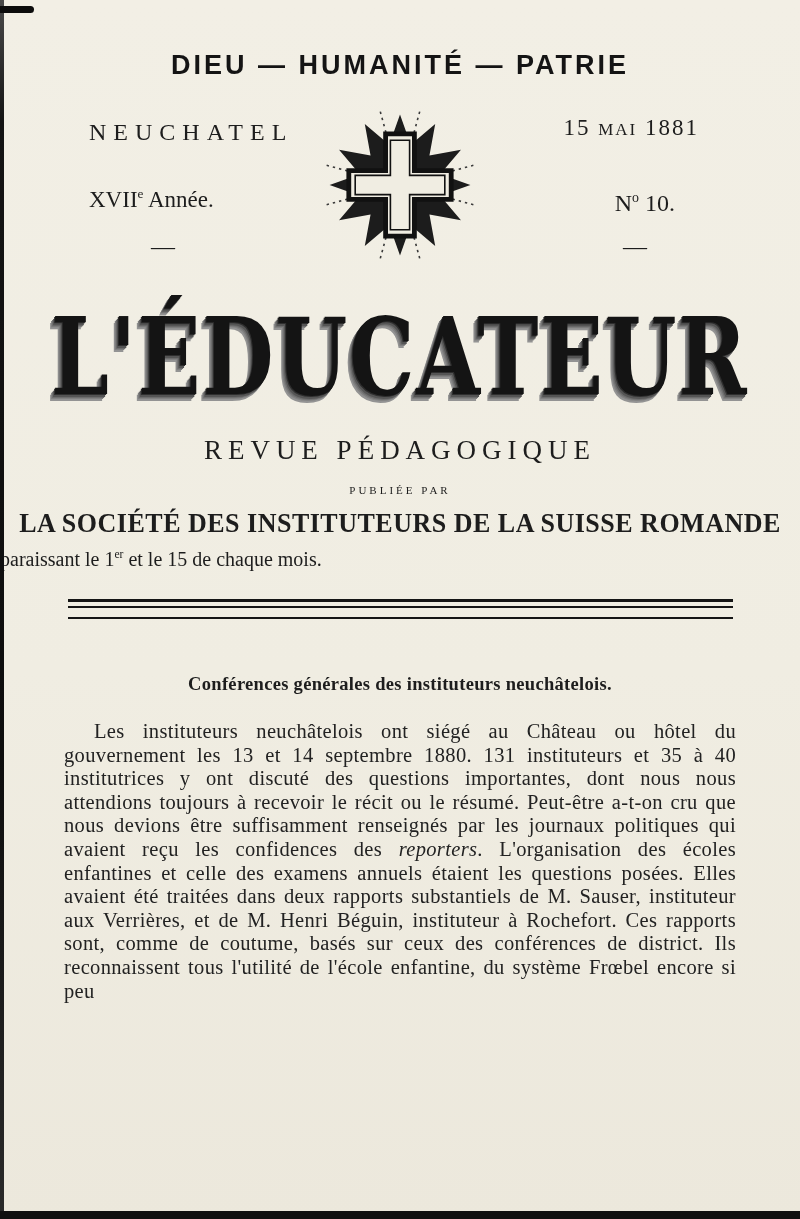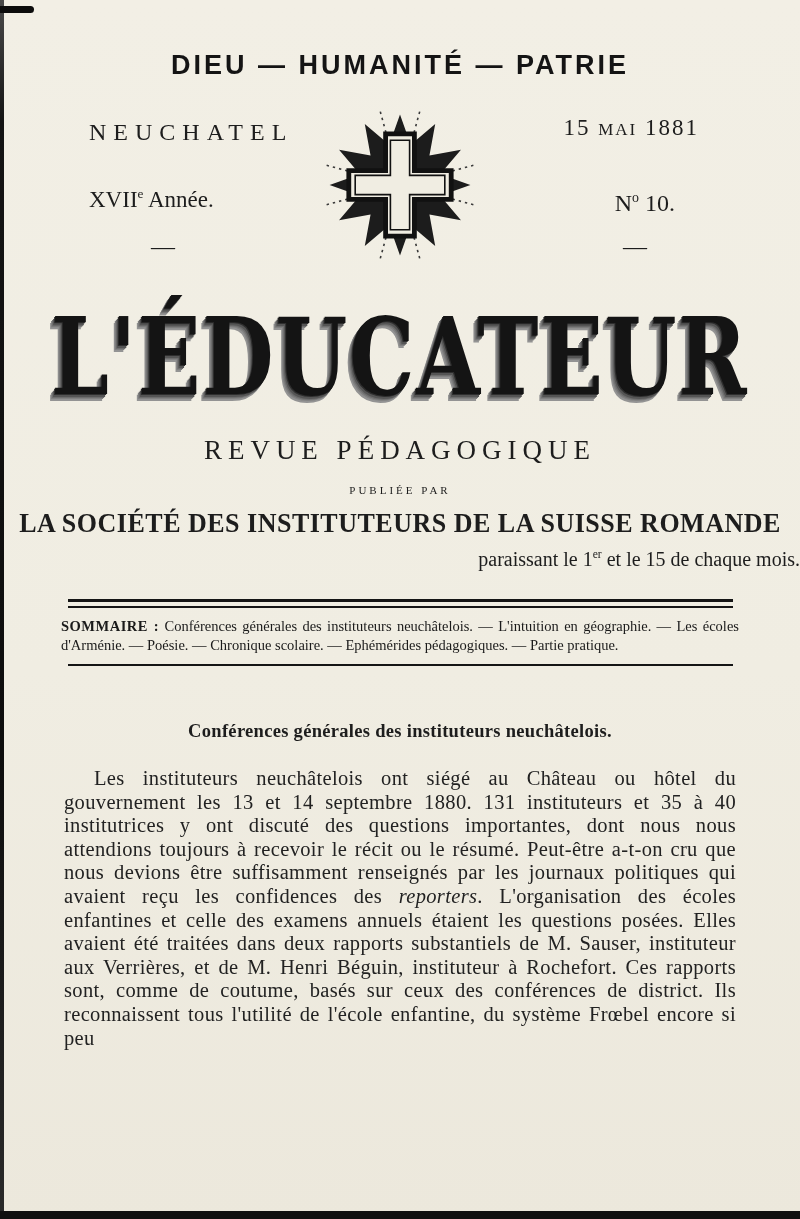--- a/index.html
+++ b/index.html
@@ -33,21 +33,21 @@
     margin:30px 0 0;height:112px;text-align:center;white-space:nowrap;
     font-family:"DejaVu Serif", serif;font-weight:bold;font-size:82px;line-height:1;
     letter-spacing:2px;color:#141414;
     transform:scaleY(1.3);transform-origin:top center;
     text-shadow:-1px 1px 0 #2e2e2e,-2px 2px 0 #555,-3px 3px 0 #6e6e6e,-4px 4px 0 #818181,-5px 5px 0 #939393;
   }
   .subtitle{margin:20px 0 0;text-align:center;font-size:27px;letter-spacing:6px;}
   .pubby{margin:18px 0 0;text-align:center;font-size:11px;letter-spacing:3px;}
   .society{margin:12px 0 0;text-align:center;font-weight:bold;font-size:26px;letter-spacing:0.5px;
     transform:scaleY(1.08);transform-origin:center;}
-  .freq{margin:10px 0 0;text-align:right;font-size:20px;padding-left:38px;}
+  .freq{margin:10px 0 0;text-align:left;font-size:20px;}
 
   .rule-double{margin:28px auto 0;width:665px;height:4px;
     border-top:3px solid #151515;border-bottom:2px solid #151515;}
   .sommaire{margin:9px auto 0;width:678px;font-size:14.5px;line-height:19px;text-align:justify;color:#1a1a1a;}
   .sommaire b{letter-spacing:0.5px;}
   .rule-single{margin:9px auto 0;width:665px;border-top:2px solid #151515;height:0;}
 
   .article-heading{margin:55px 4px 0;text-align:center;font-weight:bold;font-size:18.5px;letter-spacing:0.3px;}
   .body-text{margin:25px auto 0;width:672px;font-size:20.5px;line-height:23.6px;
     text-align:justify;text-indent:30px;letter-spacing:0.35px;word-spacing:2px;color:#222;}
@@ -93,21 +93,20 @@
 
   <h1 class="title">L'ÉDUCATEUR</h1>
 
   <div class="subtitle">REVUE PÉDAGOGIQUE</div>
   <div class="pubby">PUBLIÉE PAR</div>
   <div class="society">LA SOCIÉTÉ DES INSTITUTEURS DE LA SUISSE ROMANDE</div>
   <div class="freq"><span>paraissant le 1</span><sup>er</sup> <span>et le 15 de chaque mois.</span></div>
 
   <div class="rule-double"></div>
 
-  <p class="sommaire"><b>SOMMAIRE :</b><span> Conférences générales des instituteurs neuchâtelois. — L'intuition en géographie. — Les écoles d'Arménie. — Poésie. — Chronique scolaire. — Ephémérides pédagogiques. — Partie pratique.</span></p>
 
   <div class="rule-single"></div>
 
   <h2 class="article-heading">Conférences générales des instituteurs neuchâtelois.</h2>
 
   <p class="body-text"><span>Les instituteurs neuchâtelois ont siégé au Château ou hôtel du gouvernement les 13 et 14 septembre 1880. 131 instituteurs et 35 à 40 institutrices y ont discuté des questions importantes, dont nous nous attendions toujours à recevoir le récit ou le résumé. Peut-être a-t-on cru que nous devions être suffisamment renseignés par les journaux politiques qui avaient reçu les confidences des </span><span class="it">reporters</span><span>. L'organisation des écoles enfantines et celle des examens annuels étaient les questions posées. Elles avaient été traitées dans deux rapports substantiels de M. Sauser, instituteur aux Verrières, et de M. Henri Béguin, instituteur à Rochefort. Ces rapports sont, comme de coutume, basés sur ceux des conférences de district. Ils reconnaissent tous l'utilité de l'école enfantine, du système Frœbel encore si peu</span></p>
 
   <div class="edge-bottom"></div>
 </div>
 

